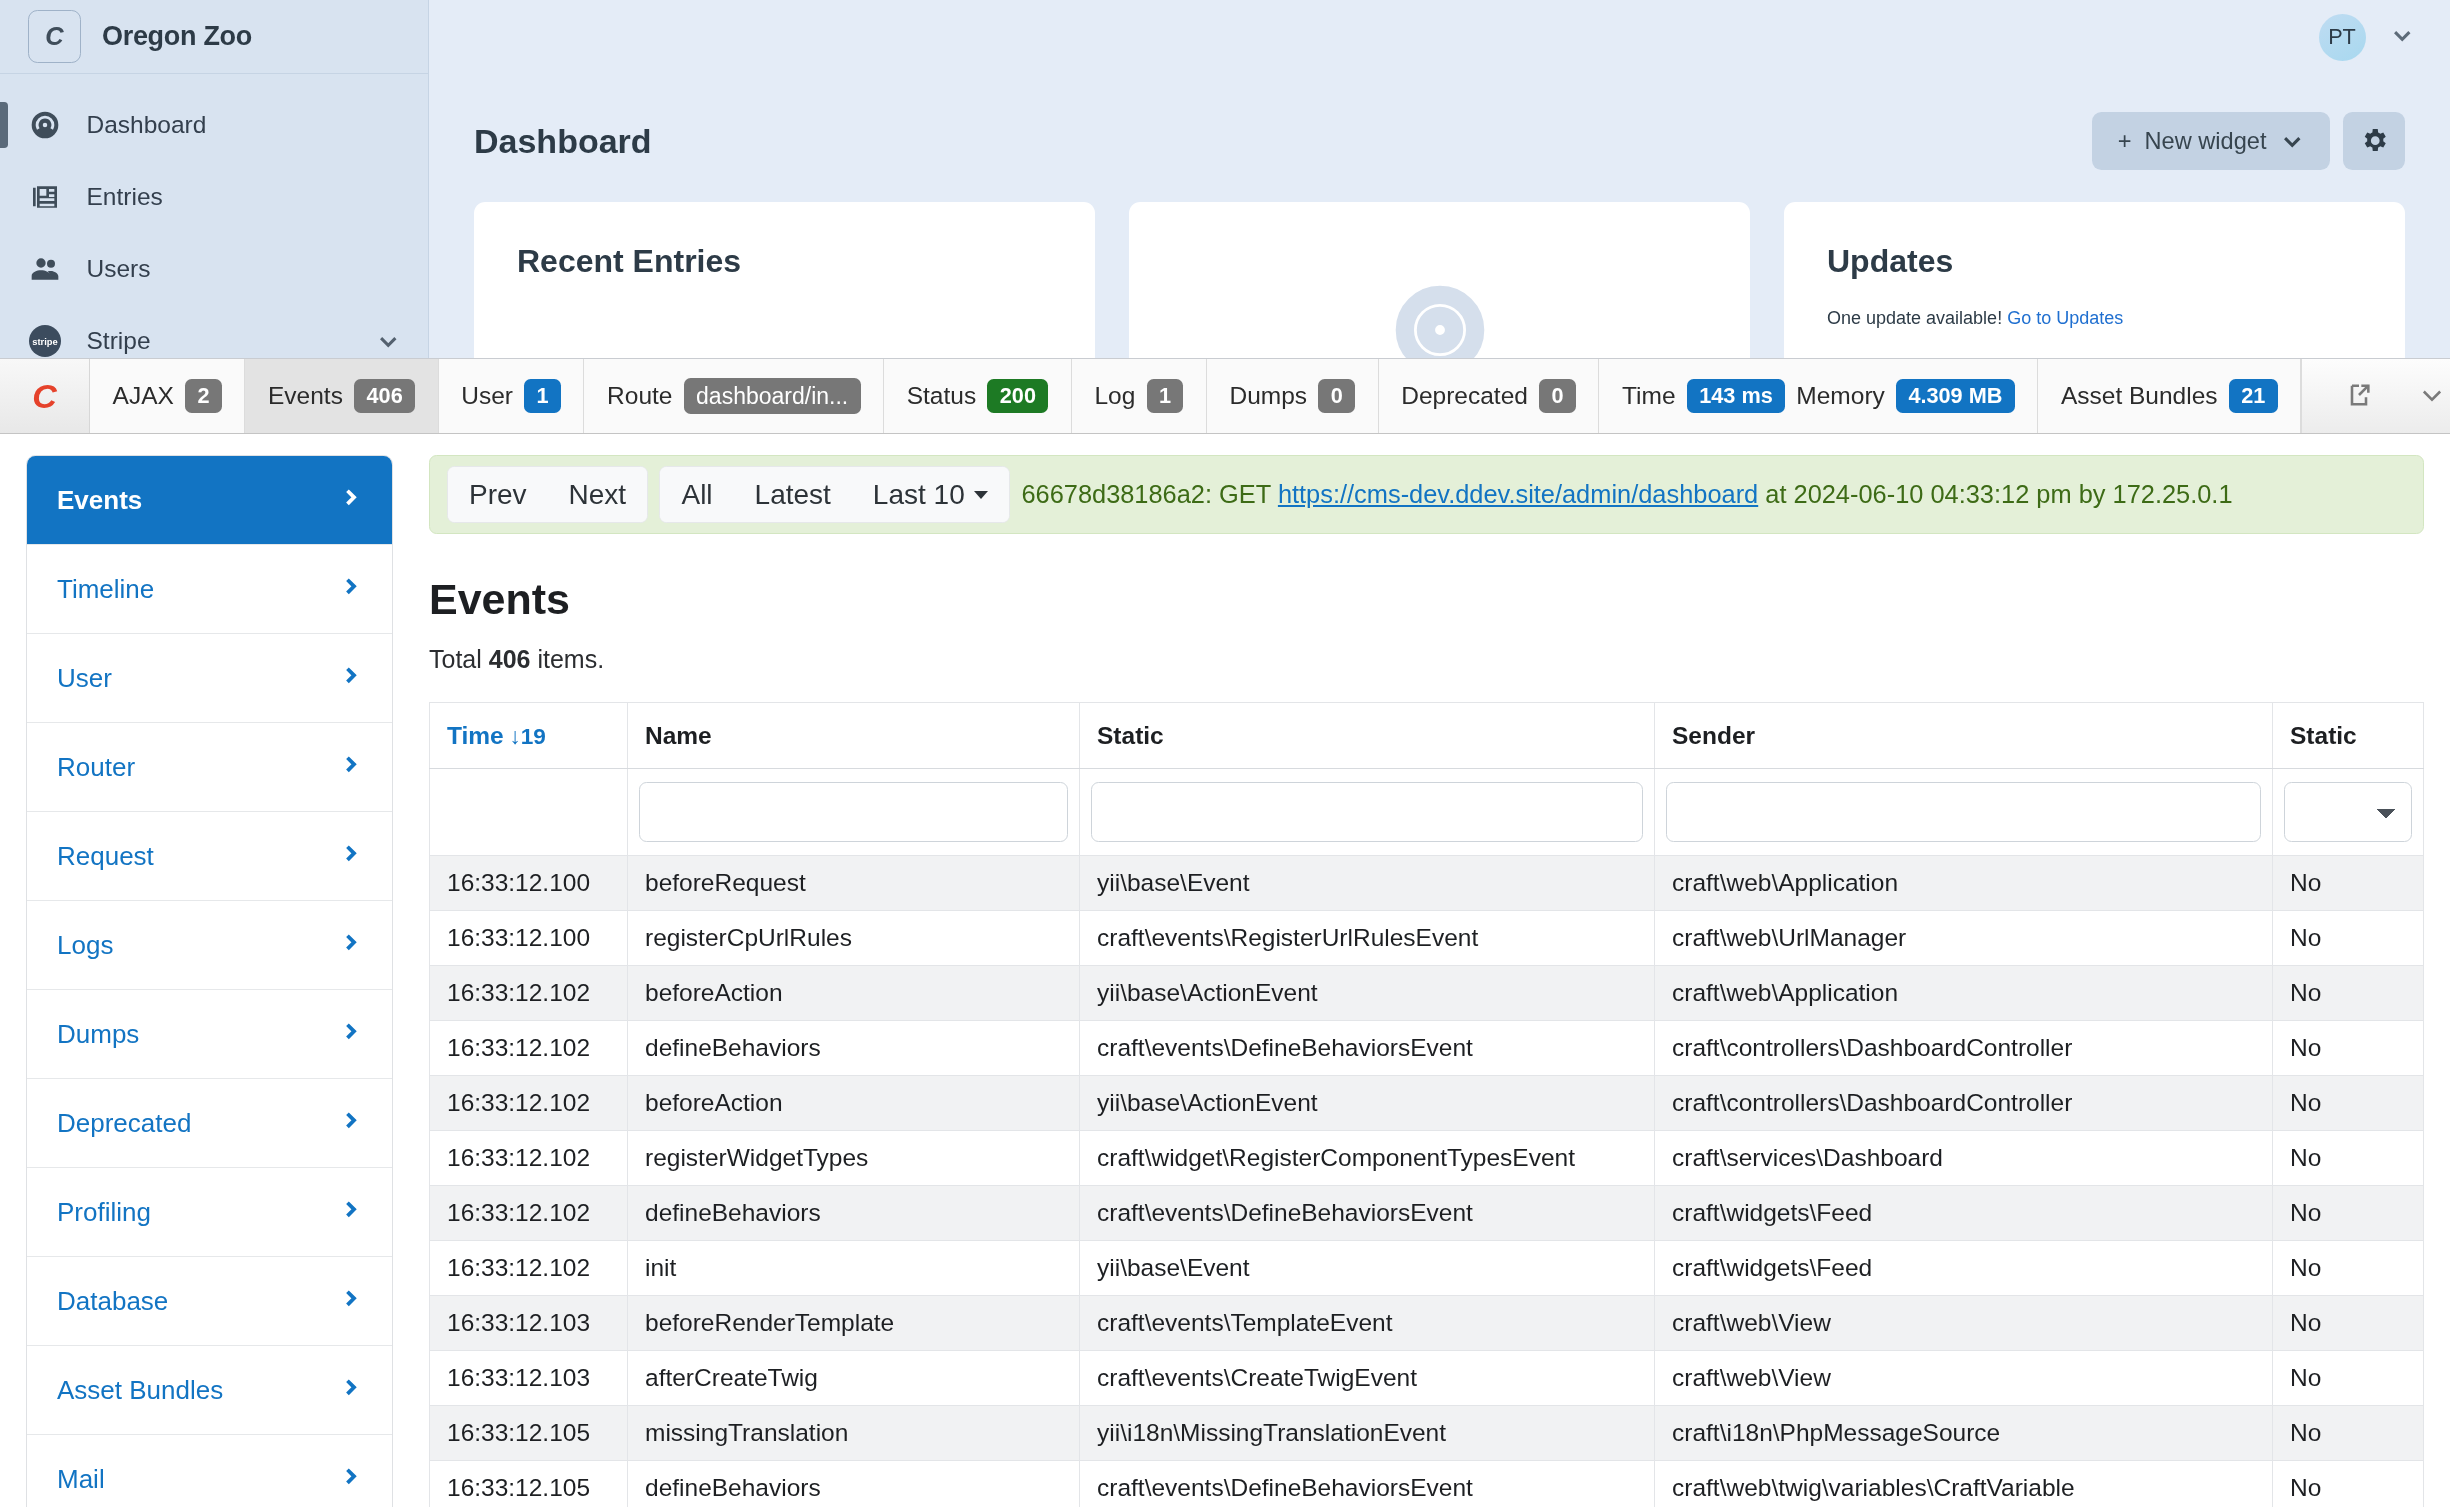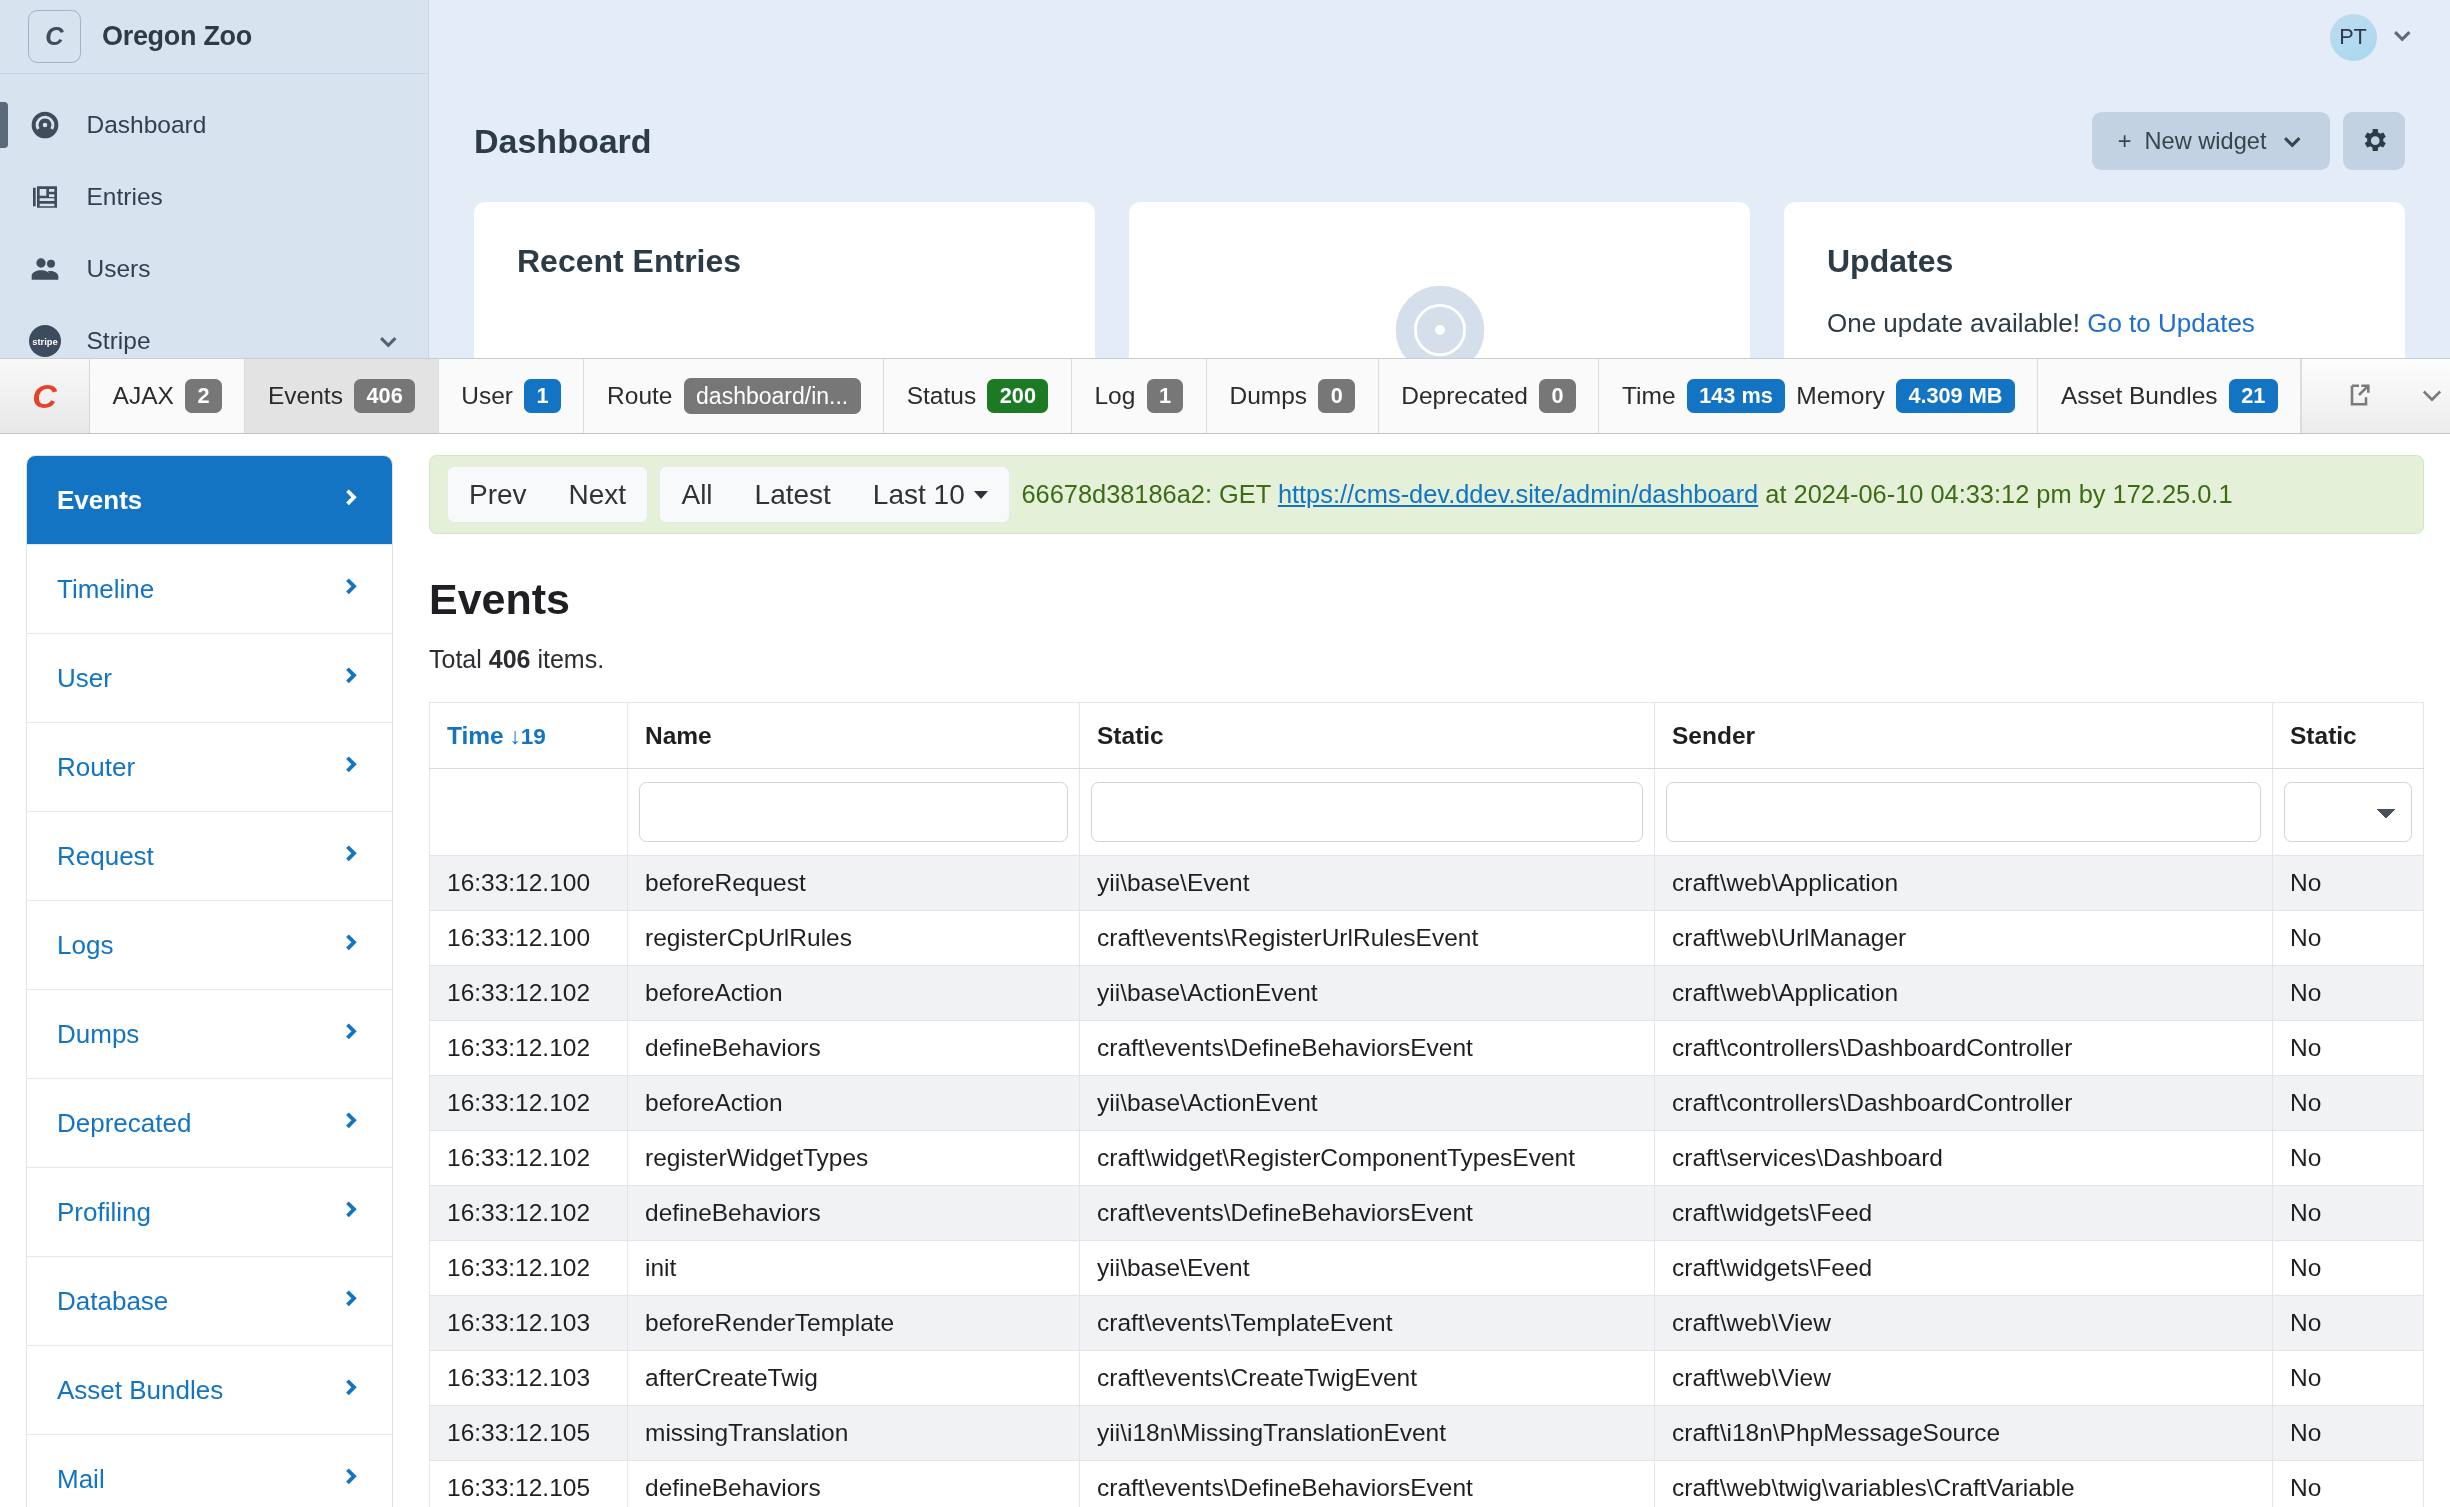--- a/index.html
+++ b/index.html
@@ -50,21 +50,21 @@
   .nav-chev svg { width: 24.5px; height: 24.5px; stroke: #54616f; fill: none; stroke-width: 3; }
   .stripe-dot {
     width: 32px; height: 32px; border-radius: 50%; background: #3c4c5e;
     color: #fff; font-size: 9.4px; font-weight: bold;
     display: flex; align-items: center; justify-content: center;
   }
 
   .cms-main { flex: 1; display: flex; flex-direction: column; min-width: 0; }
   .cms-topbar {
     height: 74px; display: flex; align-items: center; justify-content: flex-end;
-    padding: 0 36px; gap: 13px;
+    padding: 0 36px; gap: 24px;
     background: #e4ecf7;
   }
   .avatar {
     width: 47px; height: 47px; border-radius: 50%;
     background: linear-gradient(150deg, #bfdcf2, #a8d8ef);
     color: #2d3b47; font-size: 21.7px; font-weight: 500;
     display: flex; align-items: center; justify-content: center;
   }
   .topbar-chev svg { width: 24.5px; height: 24.5px; stroke: #5d6b79; fill: none; stroke-width: 3; }
 
@@ -85,21 +85,21 @@
     background: #c3d2e3; border: none; border-radius: 9.4px;
     width: 62px; height: 58px; display: flex; align-items: center; justify-content: center;
   }
   .btn-gear svg { width: 30px; height: 30px; fill: #2d3b47; }
   .widgets { display: flex; gap: 34px; }
   .widget {
     flex: 1; background: #fff; border-radius: 11.3px; padding: 41px 43px;
     min-height: 245px; position: relative; overflow: hidden;
   }
   .widget-title { font-size: 32px; font-weight: bold; color: #2d3b47; }
-  .widget-sub { font-size: 26px; color: #2d3b47; margin-top: 28px; }
+  .widget-sub { font-size: 18px; color: #2d3b47; margin-top: 28px; }
   .widget-sub a { color: #1f6fd0; text-decoration: none; }
   .lifesaver {
     position: absolute; left: 50%; top: 83px; transform: translateX(-50%);
     width: 90px; height: 90px;
   }
   .lifesaver svg { width: 90px; height: 90px; fill: none; stroke: #d5dfec; stroke-width: 13; }
 
   
   .debug {
     position: absolute; left: 0; right: 0; top: 358px; bottom: 0;

